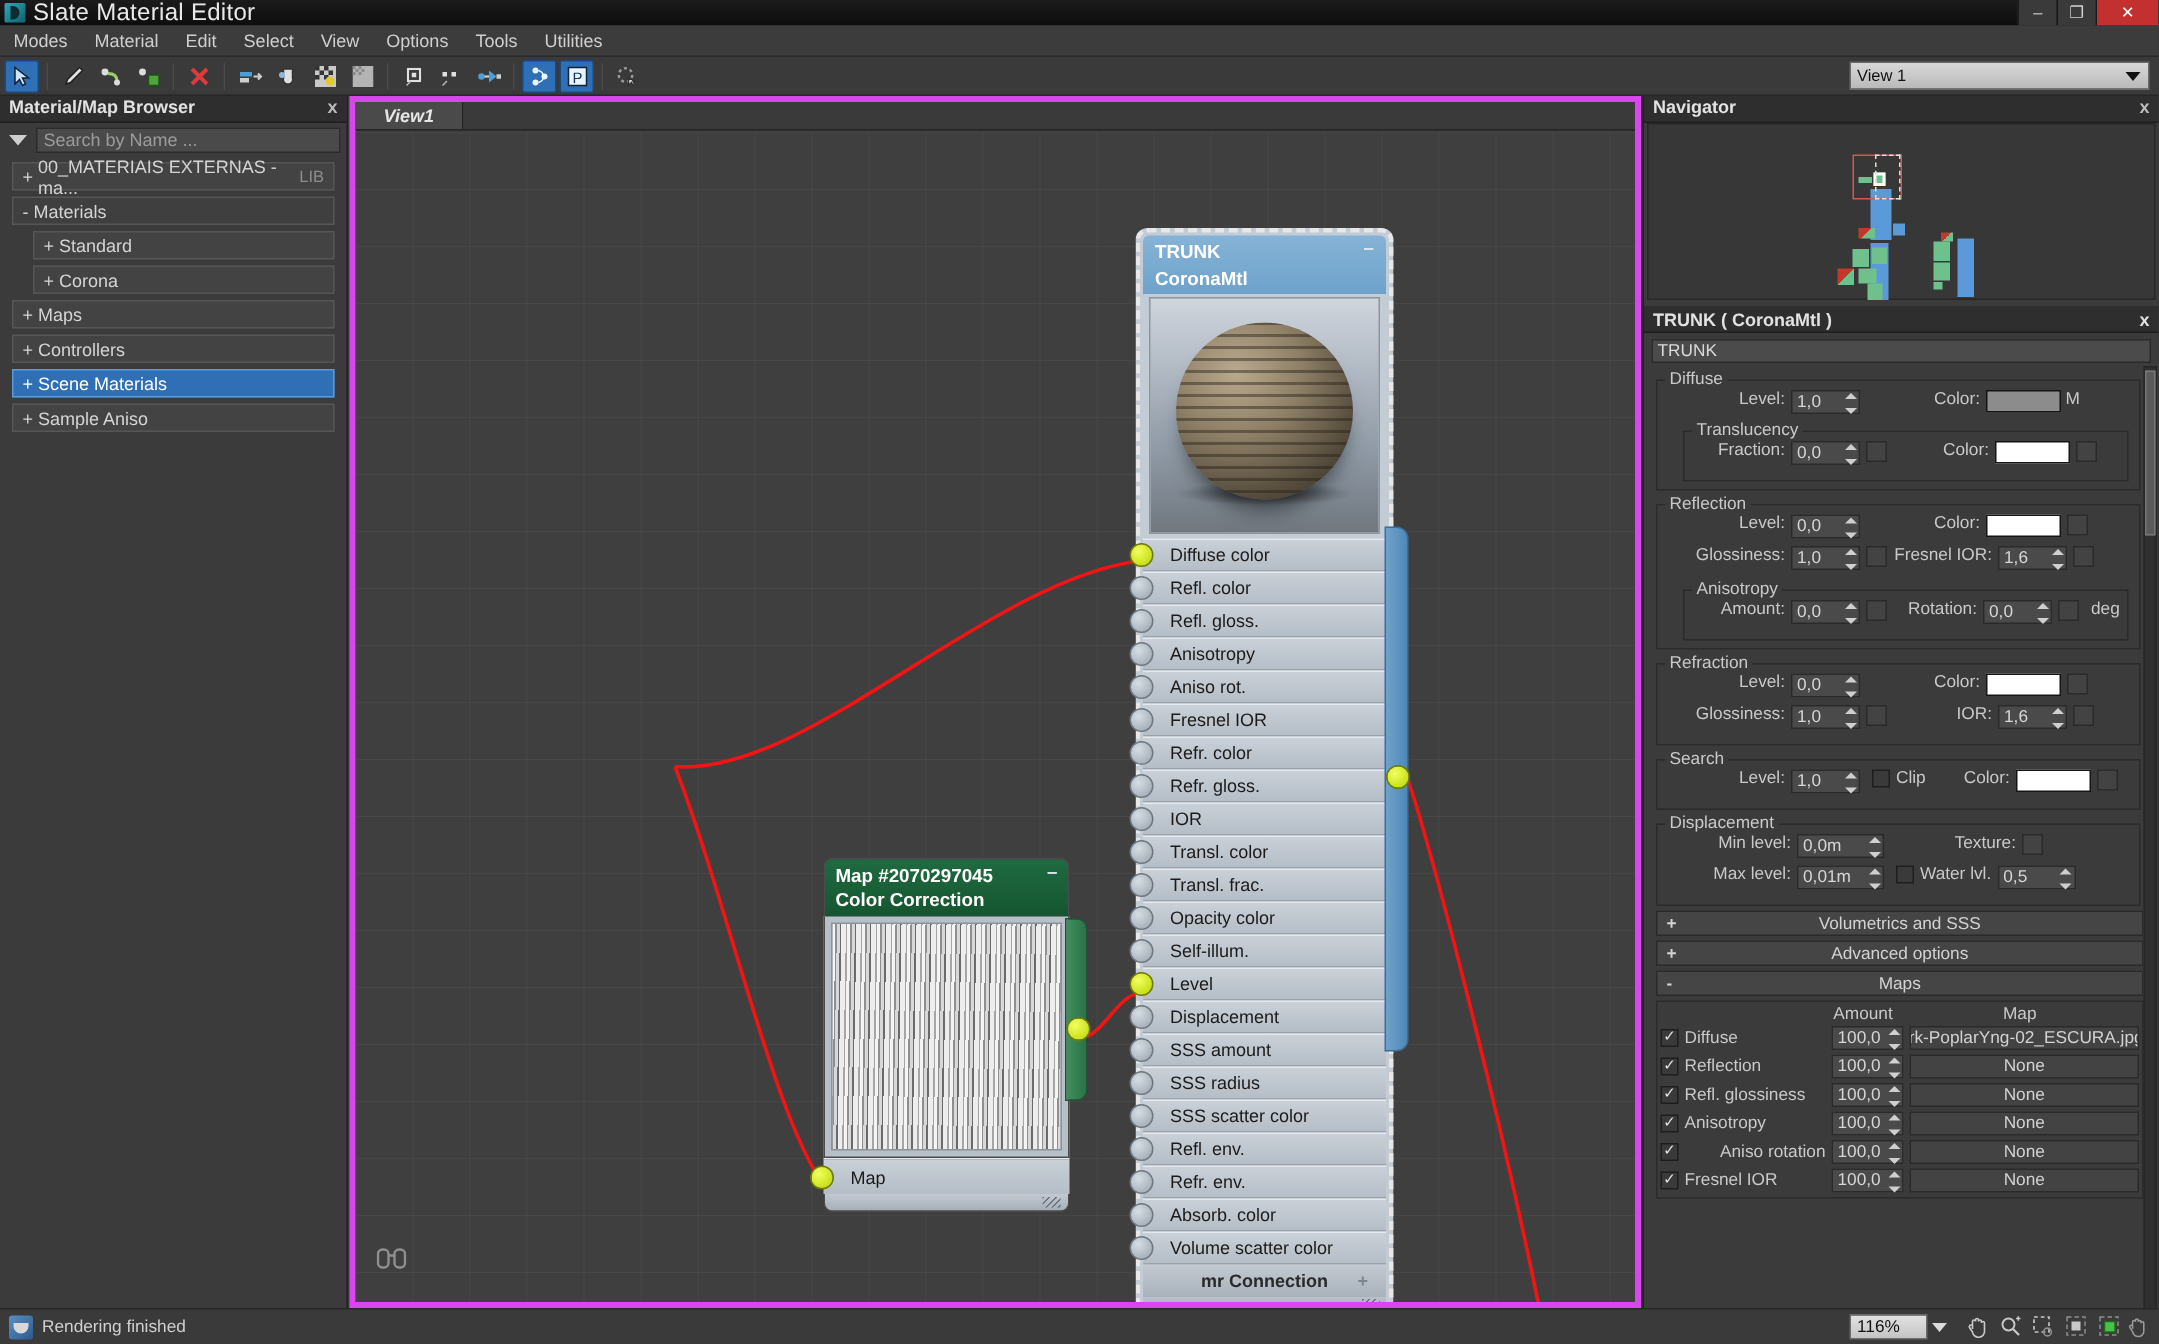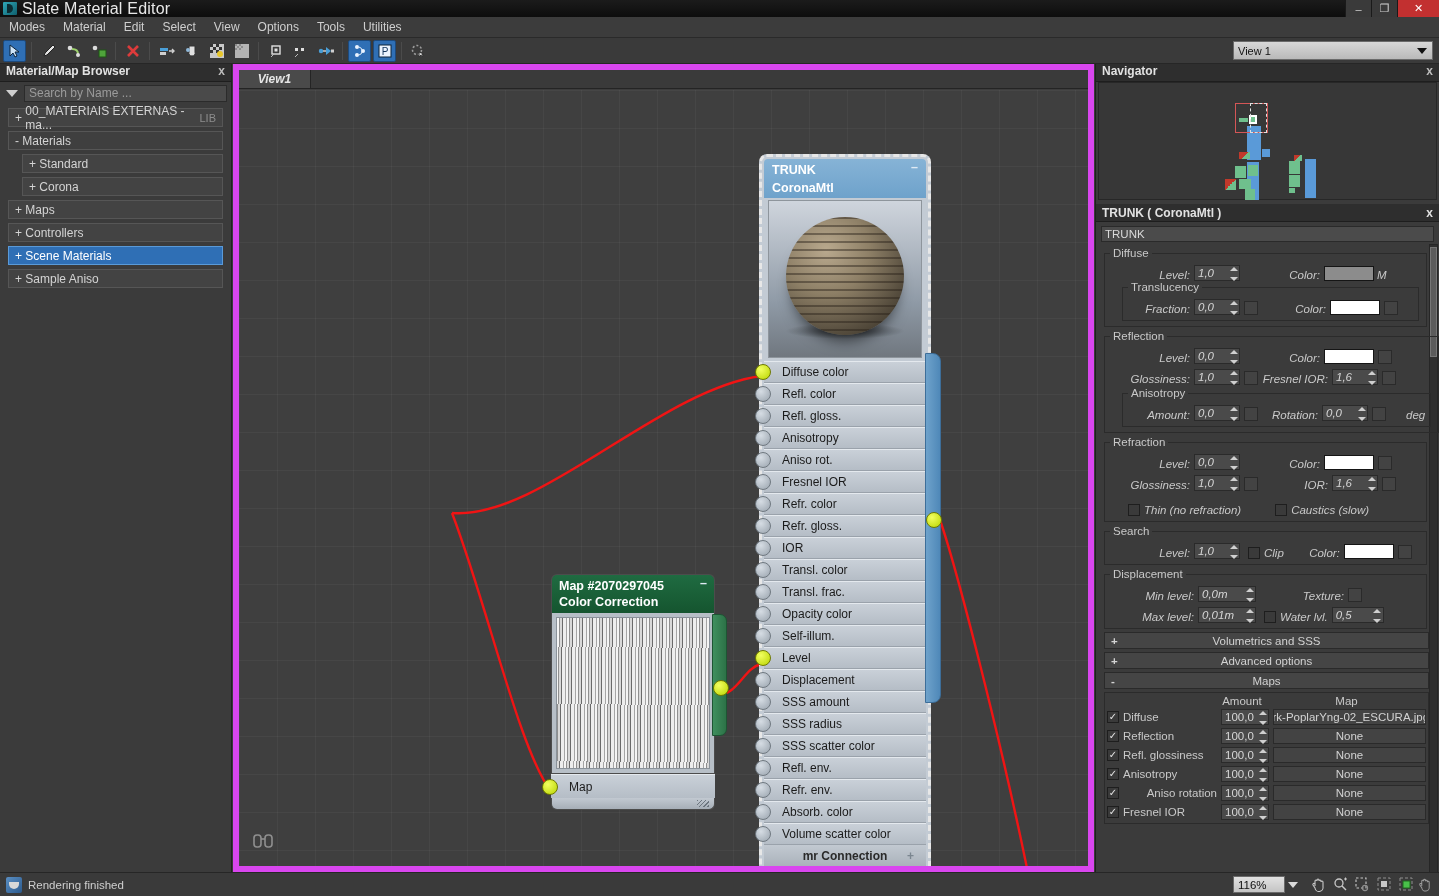--- a/index.html
+++ b/index.html
@@ -100,21 +100,21 @@
     font-size: 12px; color: #d4d4d4; padding: 0 6px; position: relative;
   }
   .br-row.group { background: #3f3f3f; }
   .br-row.selected { background: #2f6fb5; border-color: #5a9ad8; color: #fff; }
   .br-row .lib { margin-left: auto; color: #8d8d8d; font-size: 11px; }
   .br-sub { margin-left: 14px; }
 
   
   .canvas-wrap {
     position: absolute; left: 233px; top: 64px; width: 861px; height: 808px;
-    background: #3d3d3d; border: 6px solid #d946ef; overflow: hidden;
+    background: #3d3d3d; border: 4px solid #d946ef; overflow: hidden;
   }
   .view-tabbar {
     height: 19px; background: #3a3a3a; border-bottom: 1px solid #242424;
     display: flex; align-items: stretch;
   }
   .view-tab {
     width: 72px; background: #4a4a4a; border-right: 1px solid #242424;
     display: flex; align-items: center; justify-content: center;
     font-style: italic; font-weight: bold; font-size: 12px; color: #e6e6e6;
   }
@@ -310,21 +310,21 @@
   }
   .scrollbar .thumb {
     position: absolute; left: 0; top: 2px; width: 7px; height: 110px;
     background: #5b5b5b; border: 1px solid #767676;
   }
   fieldset.grp {
     border: 1px solid #2b2b2b; border-top-color: #2b2b2b;
     margin: 3px 12px 3px 8px; padding: 1px 5px 5px 5px; position: relative;
   }
   fieldset.grp > legend { font-size: 11.5px; color: #c9c9c9; padding: 0 3px; }
-  .prow { display: flex; align-items: flex-end; height: 21px; font-style: italic; }
+  .prow { display: flex; align-items: flex-start; height: 21px; }
   .lbl { font-size: 11.5px; color: #c9c9c9; text-align: right; }
   .spin {
     height: 16px; background: #4a4a4a; border: 1px solid #2a2a2a;
     display: flex; align-items: center; position: relative; margin-left: 4px;
   }
   .spin .val { font-size: 11.5px; color: #d6d6d6; padding-left: 3px; }
   .spin .arrows {
     position: absolute; right: 1px; top: 1px; width: 9px; height: 14px;
     display: flex; flex-direction: column; justify-content: space-between;
   }
@@ -859,21 +859,21 @@
             <span class="minibox"></span>
             <span class="lbl" style="width:60px">Rotation:</span>
             <span class="spin" style="width:46px">
               <span class="val">0,0</span>
               <span class="arrows">
                   <i class="up"></i>
                   <i class="dn"></i>
                 </span>
             </span>
             <span class="minibox"></span>
-            <span class="lbl" style="margin-left:20px">deg</span>
+            <span class="lbl" style="margin-left:8px">deg</span>
           </div>
         </fieldset>
       </fieldset>
 
       <fieldset class="grp">
         <legend>Refraction</legend>
         <div class="prow">
           <span class="lbl" style="width:80px">Level:</span>
           <span class="spin" style="width:46px">
             <span class="val">0,0</span>
@@ -899,26 +899,20 @@
           <span class="lbl" style="width:70px">IOR:</span>
           <span class="spin" style="width:46px">
             <span class="val">1,6</span>
             <span class="arrows">
                 <i class="up"></i>
                 <i class="dn"></i>
               </span>
           </span>
           <span class="minibox"></span>
         </div>
-        <div class="prow" style="margin-top:4px">
-          <span class="cbox" style="margin-left:18px"></span>
-          <span class="lbl">Thin (no refraction)</span>
-          <span class="cbox" style="margin-left:34px"></span>
-          <span class="lbl">Caustics (slow)</span>
-        </div>
       </fieldset>
 
       <fieldset class="grp">
         <legend>Search</legend>
         <div class="prow">
           <span class="lbl" style="width:80px">Level:</span>
           <span class="spin" style="width:46px">
             <span class="val">1,0</span>
             <span class="arrows">
                 <i class="up"></i>

